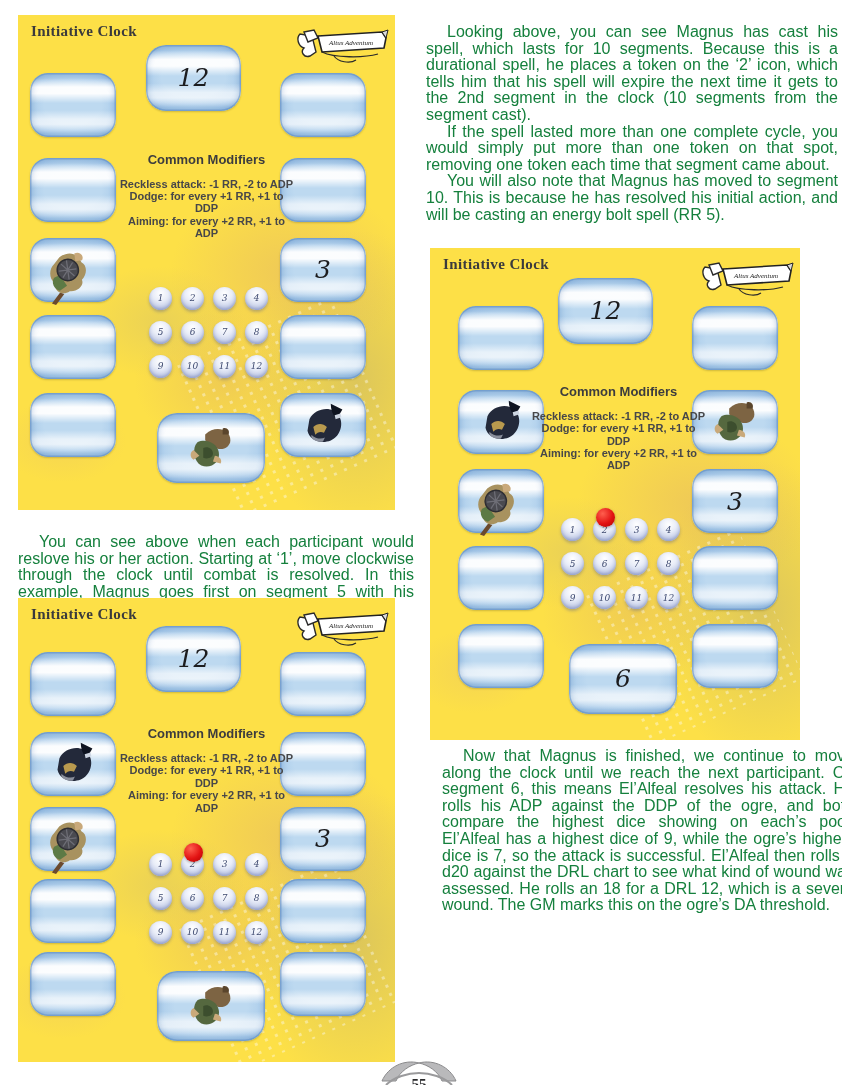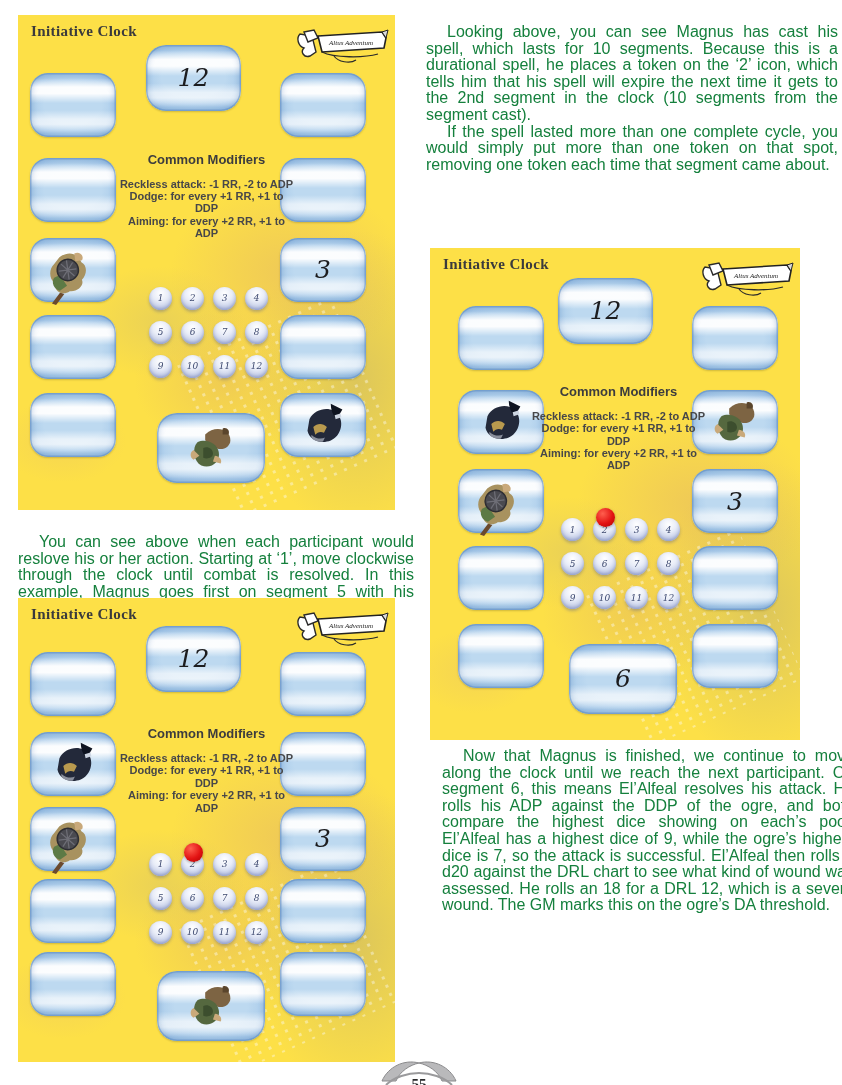--- a/index.html
+++ b/index.html
@@ -230,20 +230,21 @@
         <span class="seg">10</span>
         <span class="seg">11</span>
         <span class="seg">12</span>
       </div>
     <div class="red-marker"></div>
   </div>
 
   <div class="textblock" style="left:426px;top:24px;width:412px;">
     <p>Looking above, you can see Magnus has cast his spell, which lasts for 10 segments.  Because this is a durational spell, he places a token on the ‘2’ icon, which tells him that his spell will expire the next time it gets to the 2nd segment in the clock (10 segments from the segment cast).</p>
     <p>If the spell lasted more than one complete cycle, you would simply put more than one token on that spot, removing one token each time that segment came about.</p>
+    <p>You will also note that Magnus has moved to segment 10.  This is because he has resolved his initial action, and will be casting an energy bolt spell (RR 5).</p>
   </div>
 
   <div class="board f3" style="left:430px;top:248px;width:370px;height:492px;">
     <div class="board-art"></div>
     <div class="board-dots"></div>
     <div class="board-title">Initiative Clock</div>
     <svg class="logo" viewBox="0 0 96 42">
       <path d="M6 10 C2 14 4 22 10 24 C6 28 10 34 16 32 L22 28 L18 12 Z" fill="#fff" stroke="#2a2a2a" stroke-width="1.4"></path>
       <path d="M10 8 L20 6 L24 14 L14 18 Z" fill="#fff" stroke="#2a2a2a" stroke-width="1.4"></path>
       <path d="M24 12 L88 8 L92 14 L90 24 L28 28 Z" fill="#fff" stroke="#222" stroke-width="1.6"></path>

